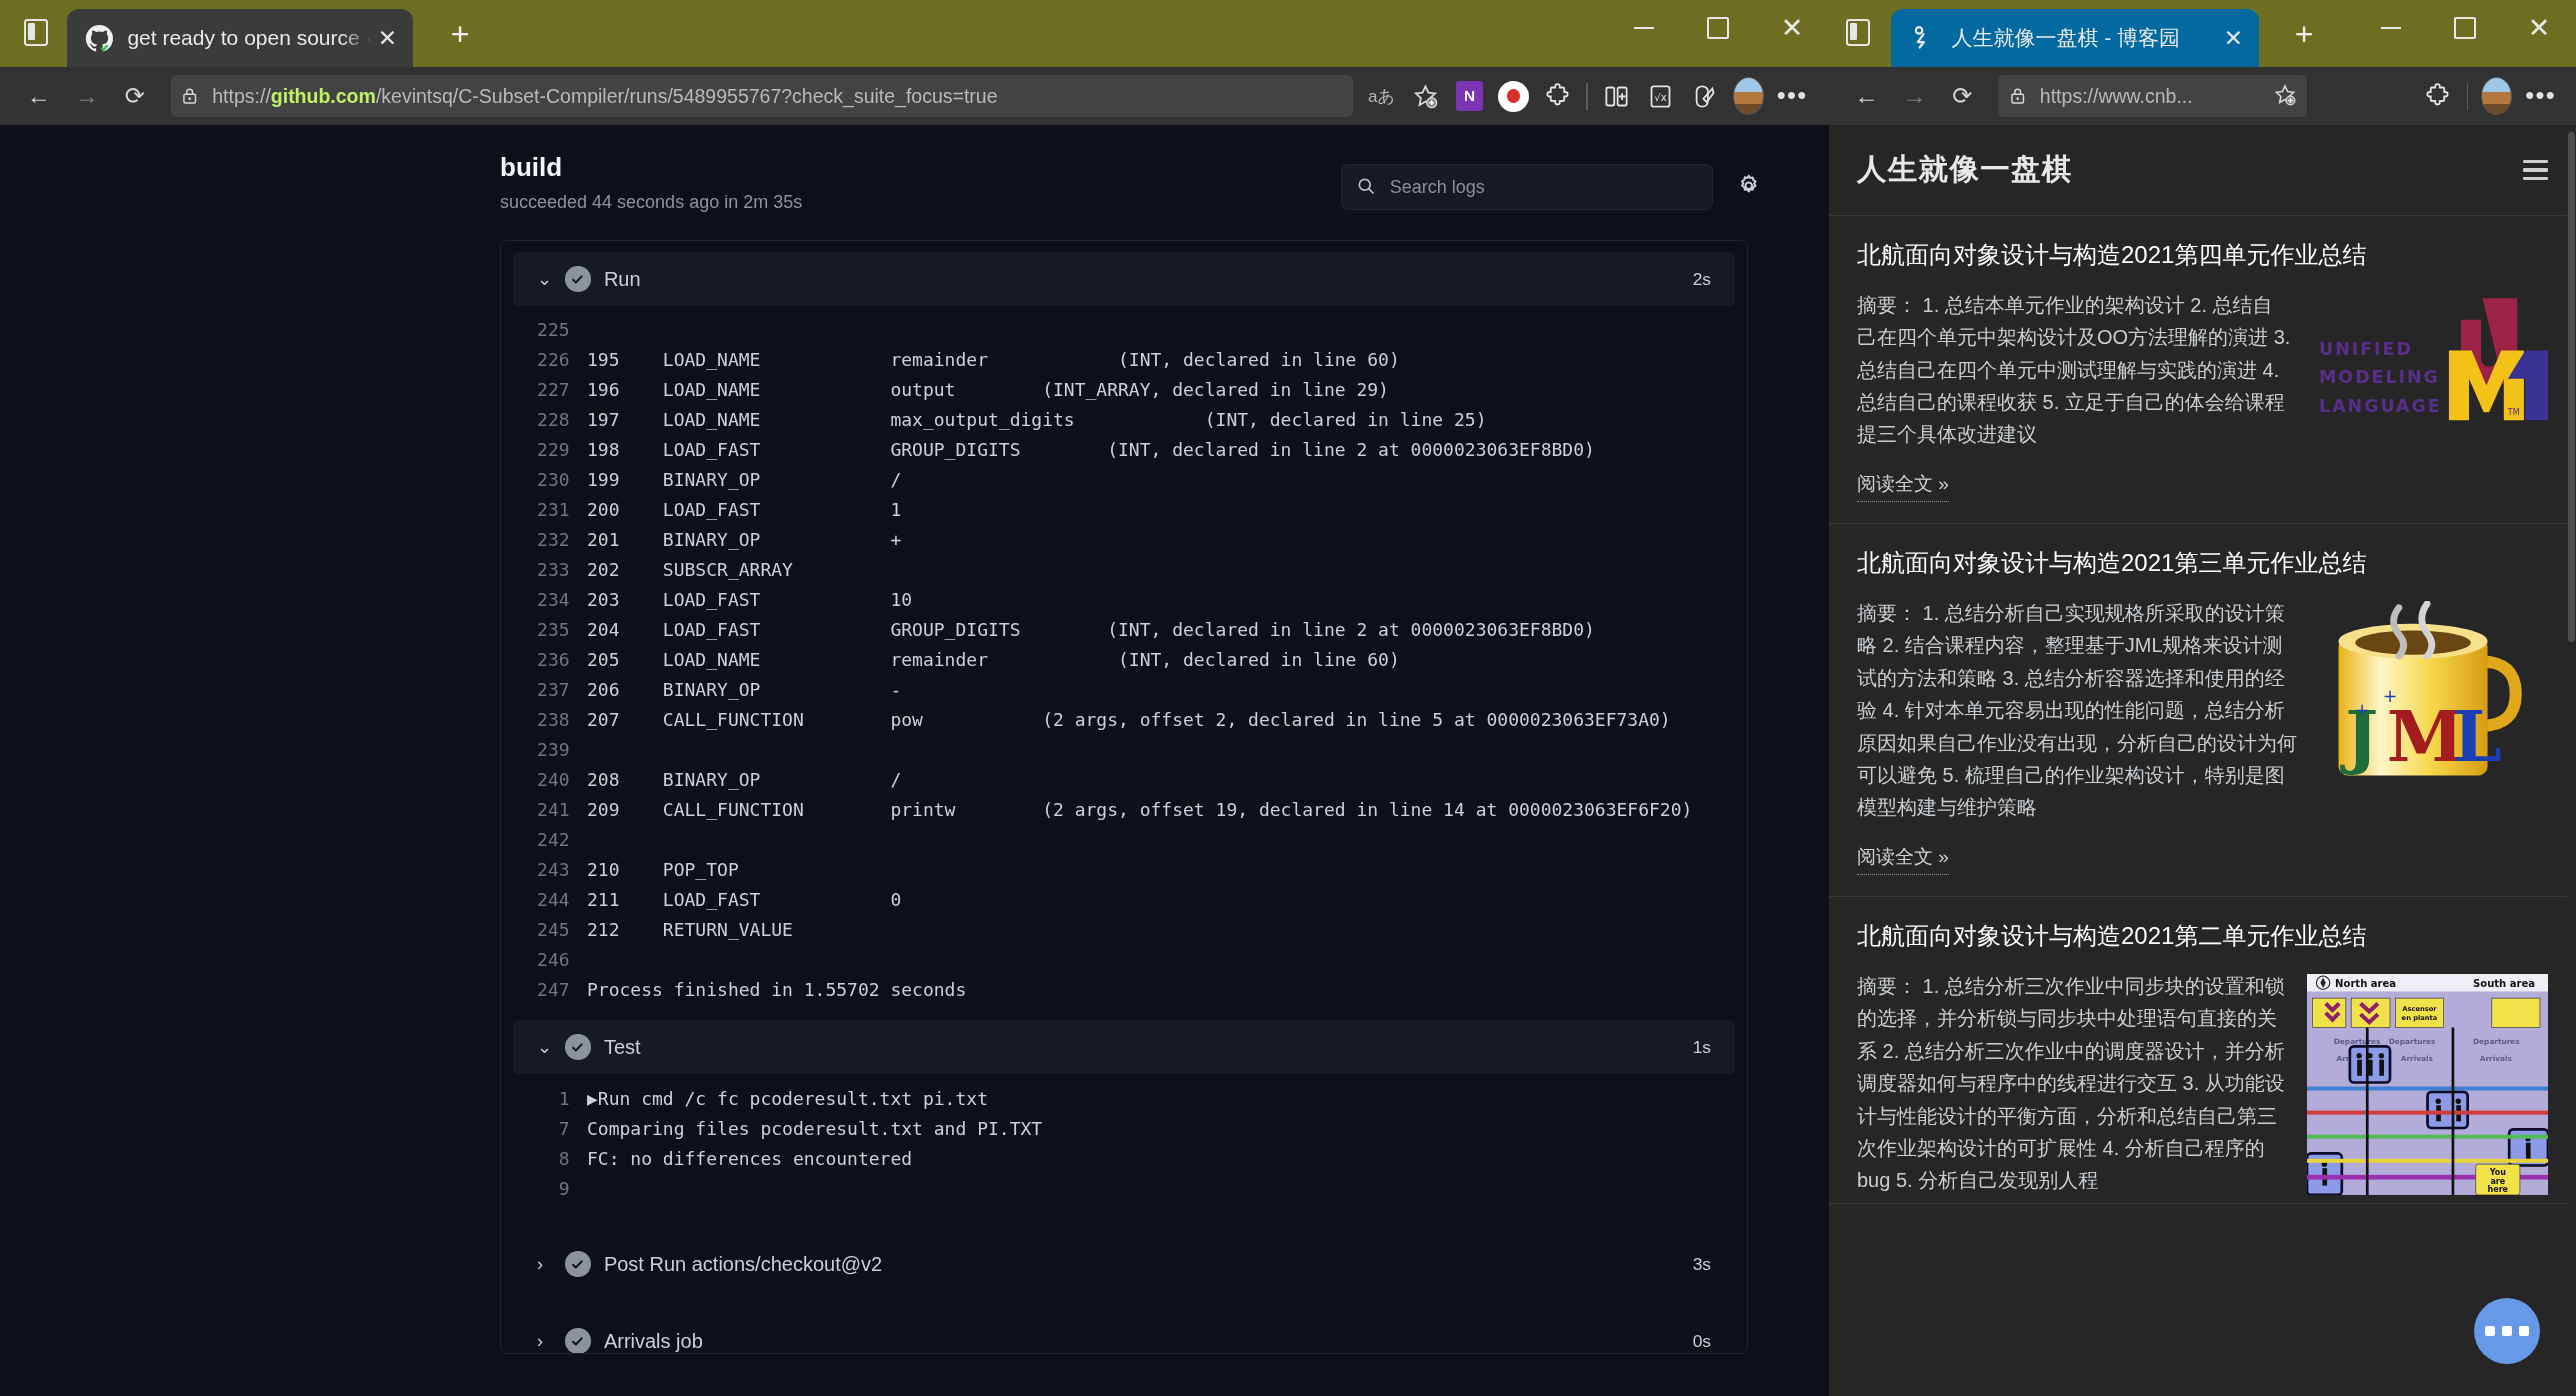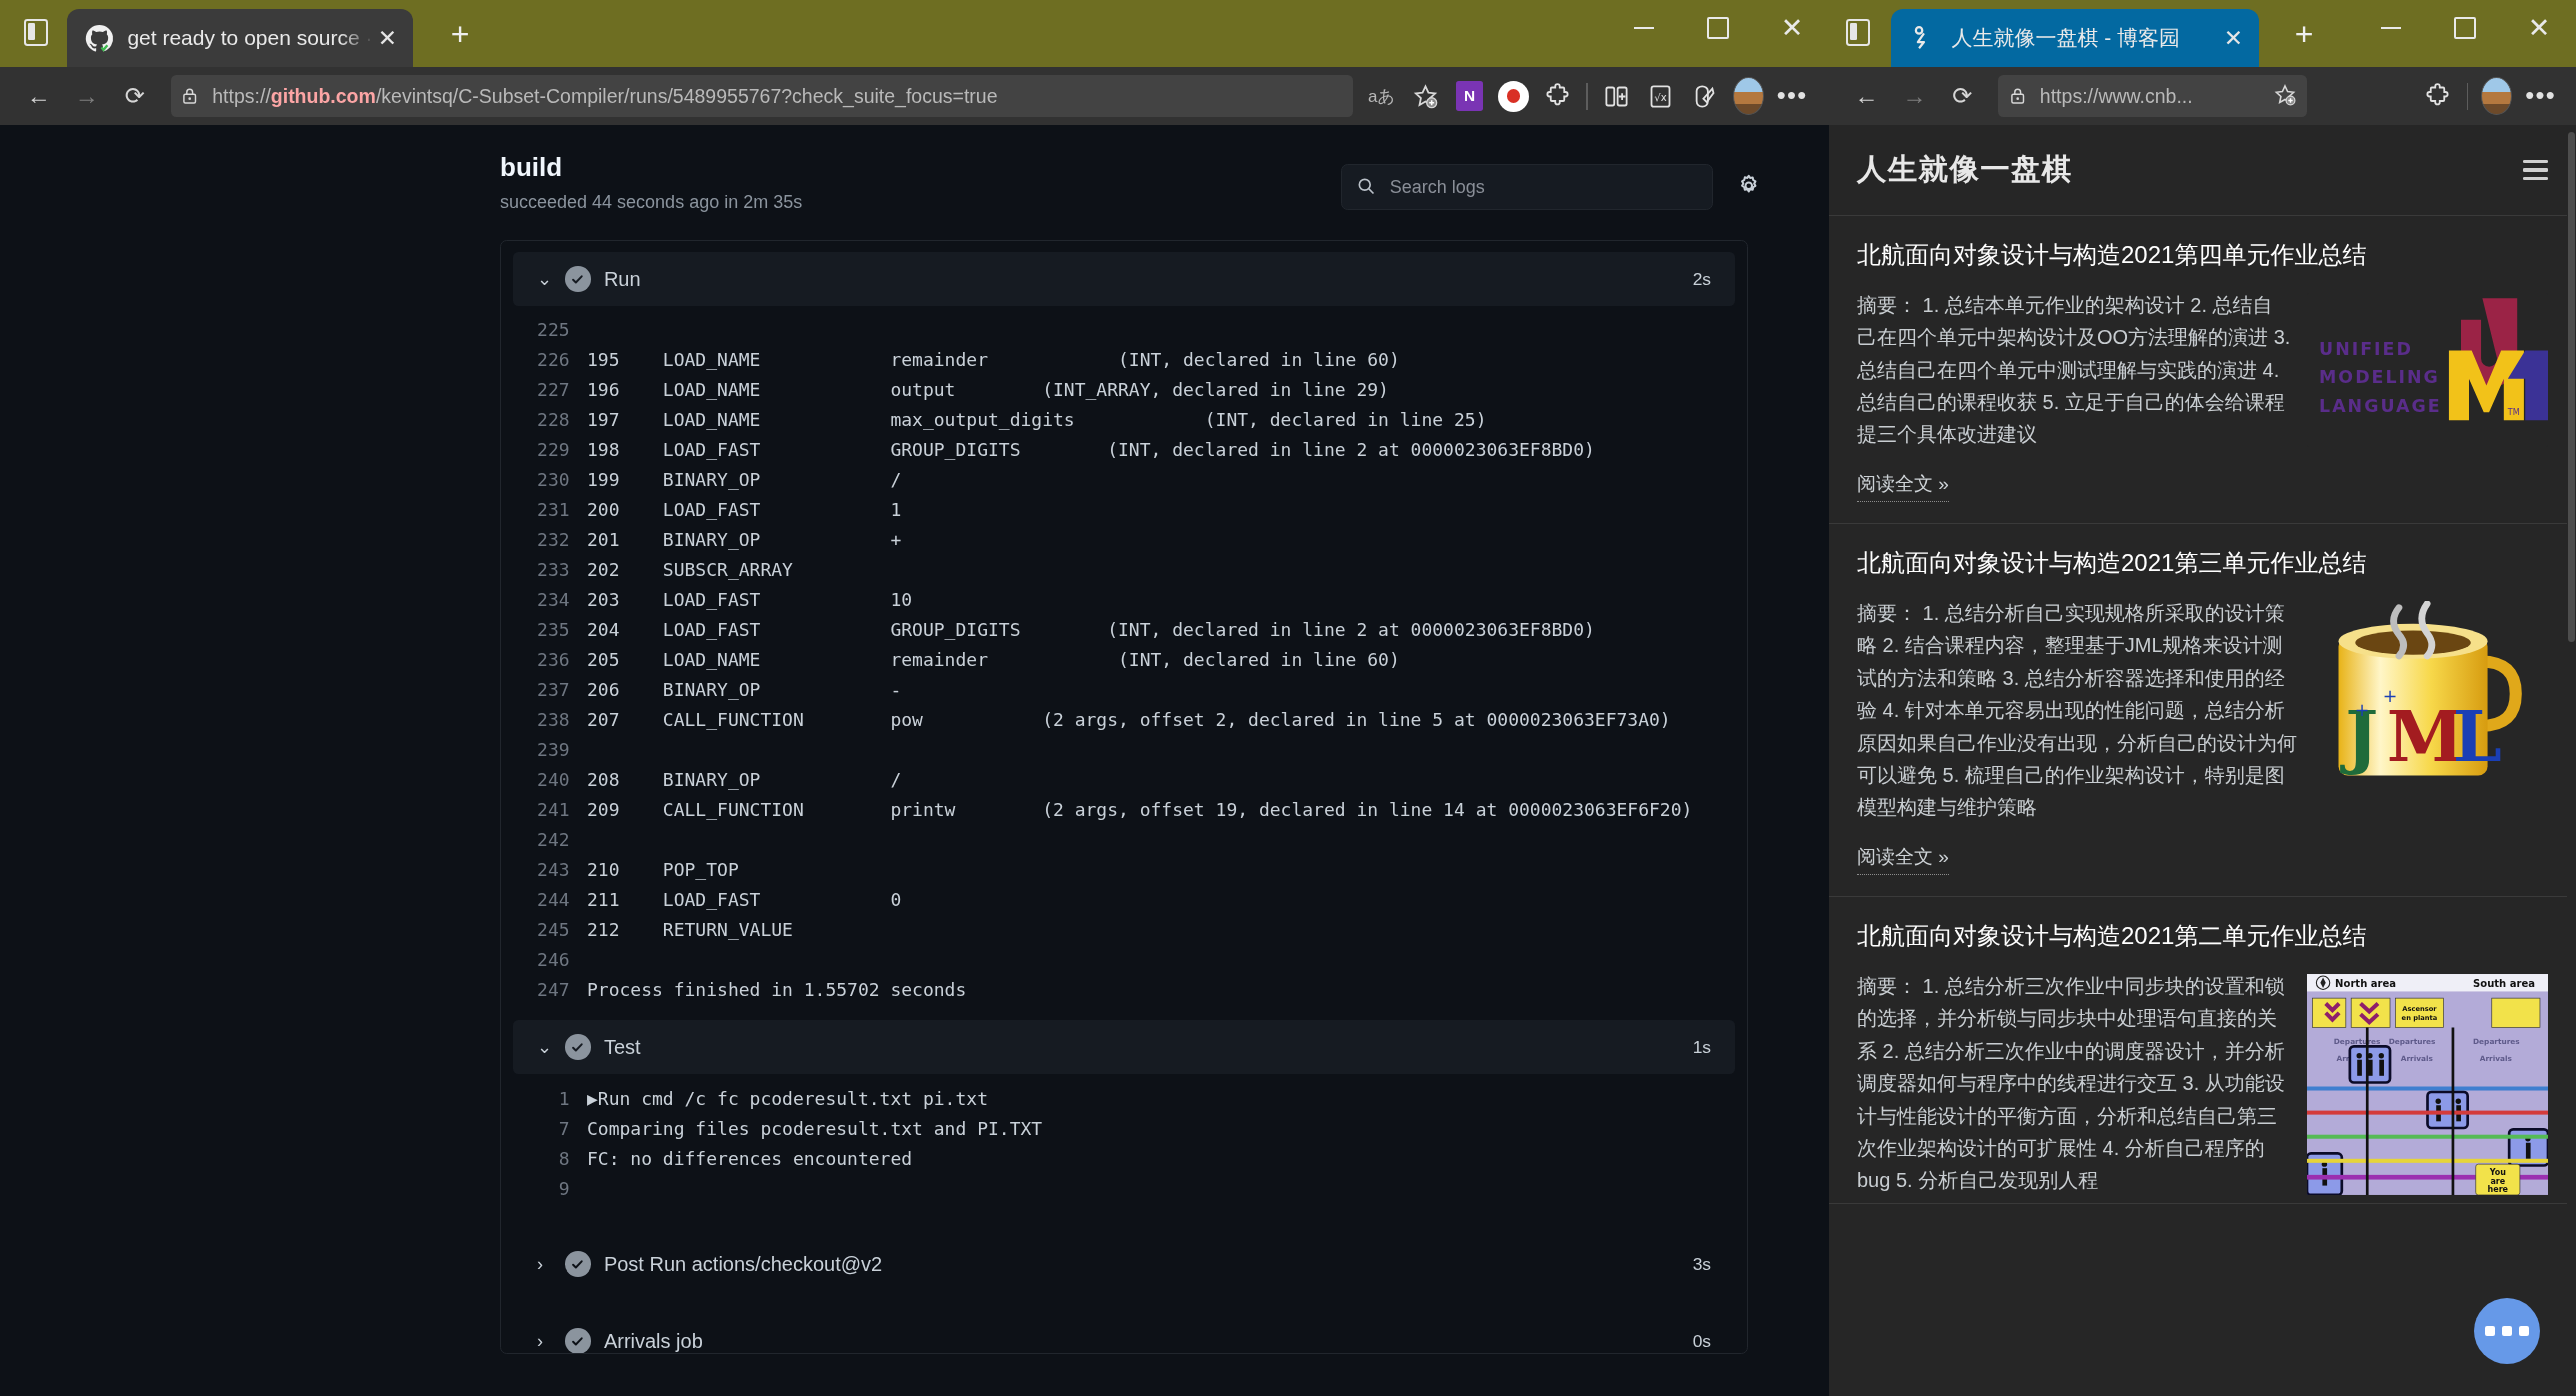--- a/index.html
+++ b/index.html
@@ -84,21 +84,21 @@
     flex: 1 1 auto; height: 42px; margin-left: 12px; margin-right: 6.7px;
     background: #434343; border-radius: 5.4px;
     display: flex; align-items: center; padding: 0 10.7px;
     min-width: 0;
   }
   .lock-icon { width: 17.4px; height: 21.5px; flex: 0 0 17.4px; margin-right: 13.4px; }
   .urltext {
     font-size: 19.5px; color: #b9b9b9; white-space: nowrap; overflow: hidden;
     flex: 1 1 auto;
   }
-  .urltext b { color: #fca5a5; font-weight: 700; }
+  .urltext b { color: #bef264; font-weight: 700; }
   .tb-right { display: flex; align-items: center; flex: 0 0 auto; }
   .tb-ico { width: 44px; height: 42px; display:flex; align-items:center; justify-content:center; }
   .tb-sep { width: 1.3px; height: 27px; background: #5d5d5d; margin: 0 6.7px; }
   .onenote-chip {
     width: 27px; height: 29.5px; background: #7a34b4; border-radius: 2.7px;
     color: #fff; font-size: 15.4px; font-weight: 700;
     display:flex; align-items:center; justify-content:center;
   }
   .rec-dot { width: 31px; height: 31px; border-radius: 50%; background: #fff;
              display:flex; align-items:center; justify-content:center; }

